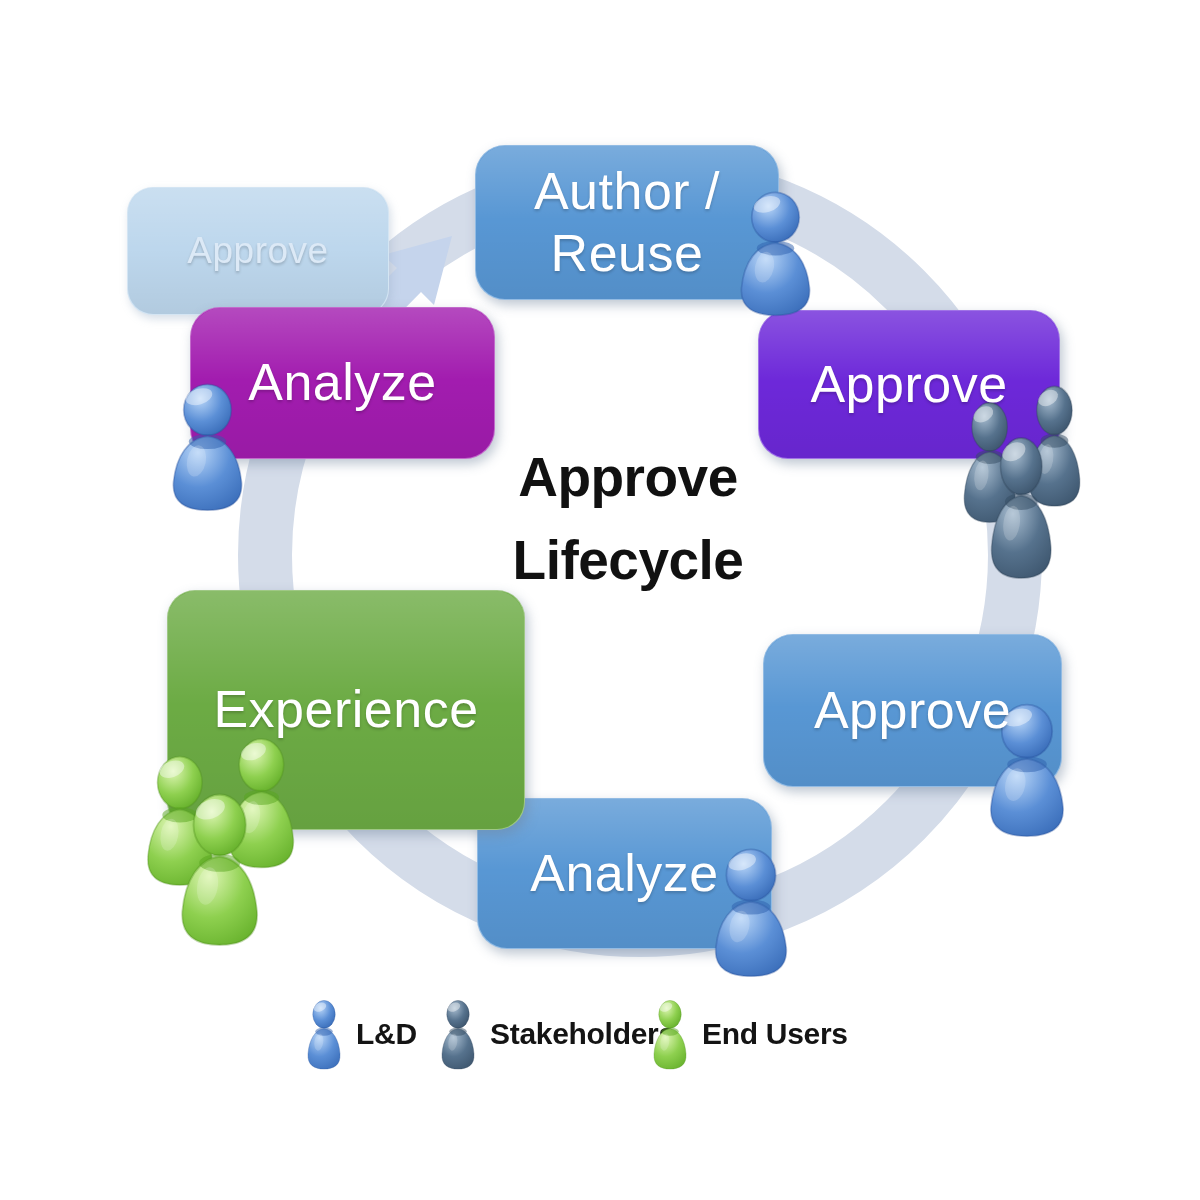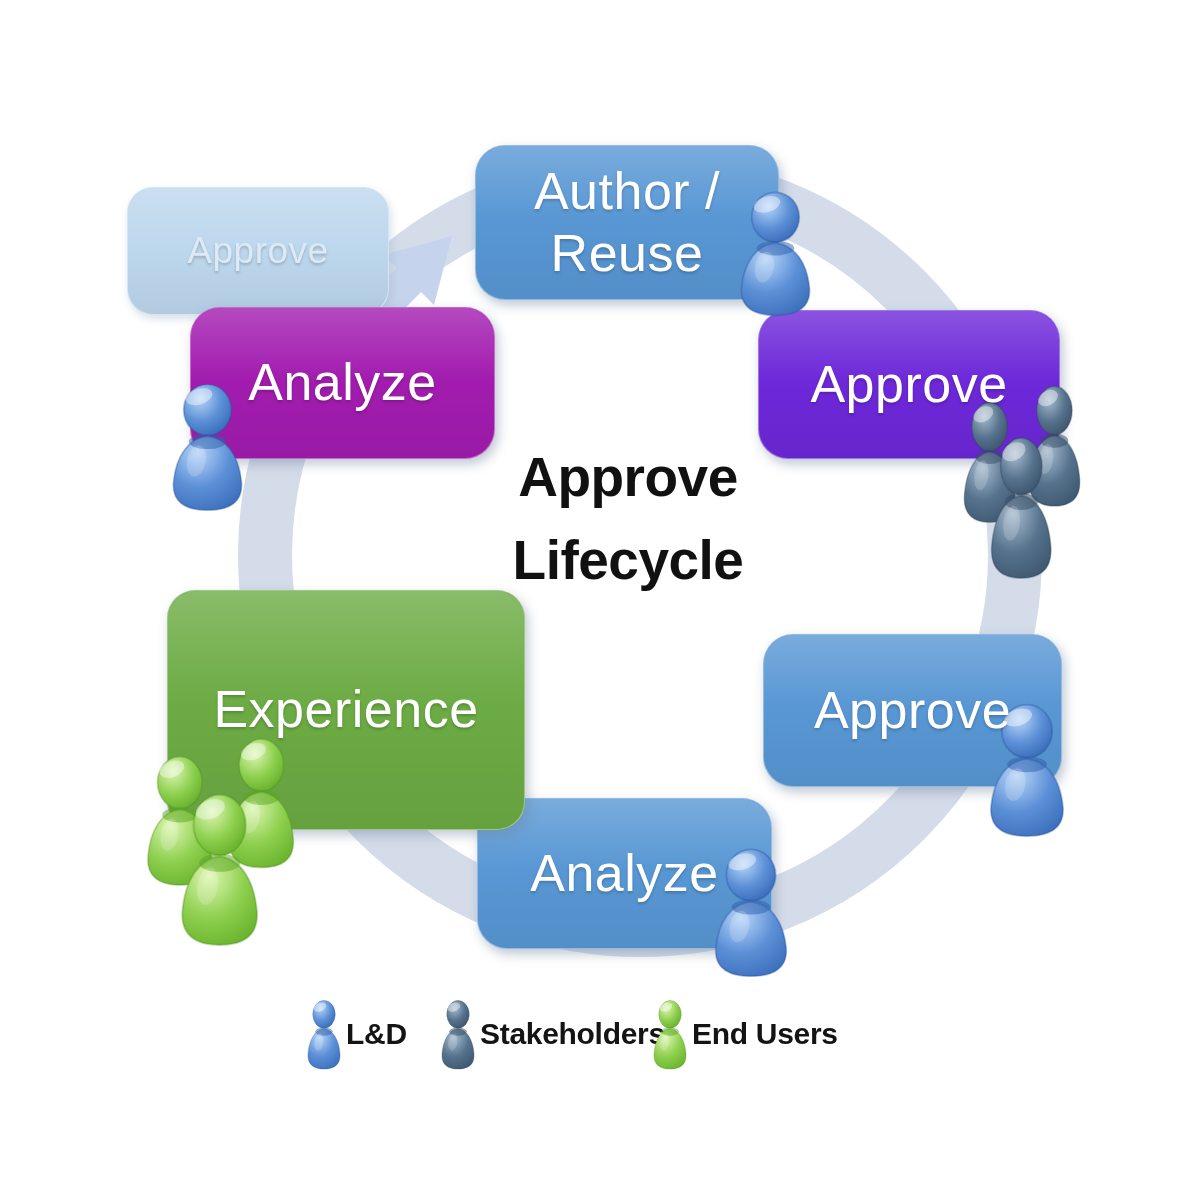--- a/index.html
+++ b/index.html
@@ -24,21 +24,21 @@
   #stage-retire{border-radius:26px;box-shadow:2px 4px 9px rgba(150,170,195,.38);}
   #stage-retire .stage-label{font-size:37px;}
   #stage-experience{border-radius:28px;}
   #stage-author .stage-label{width:240px;}
   .p-icon{position:absolute;display:block;}
   .p-icon svg{display:block;width:100%;height:100%;overflow:visible;}
   #title{
     position:absolute;left:438px;top:436px;width:380px;text-align:center;
     font-size:55px;line-height:83px;font-weight:700;color:#111111;letter-spacing:-.5px;
   }
-  .legend-item{position:absolute;display:flex;align-items:center;gap:2px;height:76px;justify-content:space-between;}
+  .legend-item{position:absolute;display:flex;align-items:center;gap:12px;height:76px;justify-content:space-between;}
   .legend-icon{position:relative;width:40px;height:72px;}
   .legend-label{font-size:30px;font-weight:600;color:#141414;letter-spacing:-.3px;}
   #grad-defs{position:absolute;width:0;height:0;}
 </style>
 </head>
 <body>
 
 <div id="canvas">
 
   <svg id="bg-svg" viewBox="0 0 1200 1200">

